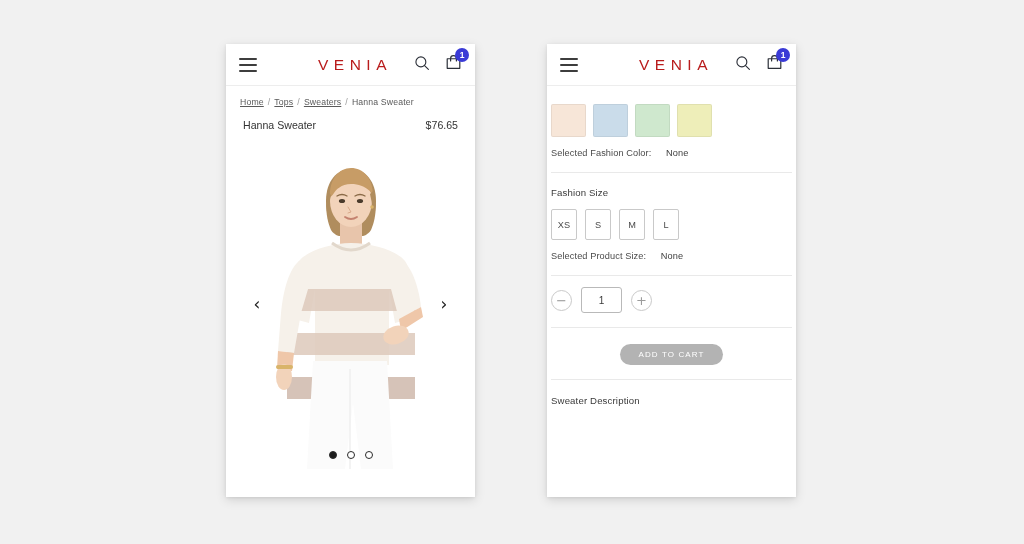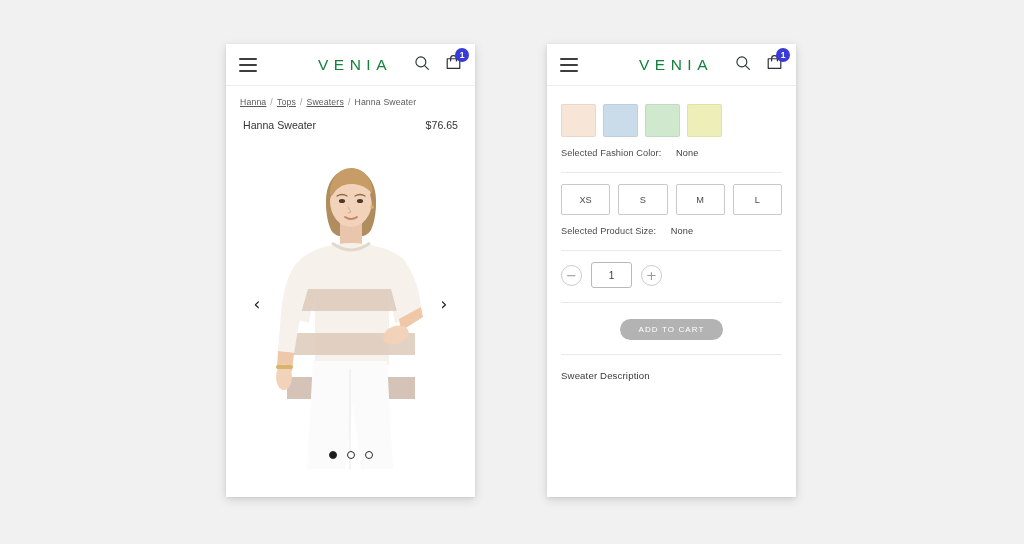--- a/index.html
+++ b/index.html
@@ -26,21 +26,21 @@
     position: relative; height: 42px;
     display: flex; align-items: center;
     padding: 0 13px;
     border-bottom: 1px solid #ededed;
     background: #fff;
   }
   .burger { width: 18px; height: 14px; display: flex; flex-direction: column; justify-content: space-between; cursor: pointer; }
   .burger i { display: block; height: 2px; background: #3d3d3d; border-radius: 1px; }
   .brand {
     position: absolute; left: 4px; right: 0; text-align: center;
-    font-size: 15.5px; letter-spacing: 5.5px; color: #15803d;
+    font-size: 15.5px; letter-spacing: 5.5px; color: #b91c1c;
     font-weight: 400; pointer-events: none; text-indent: 5px;
   }
   .hdr-right { margin-left: auto; display: flex; align-items: center; gap: 15px; position: relative; z-index: 2; }
   .ic { display: block; }
   .cart-wrap { position: relative; }
   .badge {
     position: absolute; top: -6px; right: -7px;
     width: 14px; height: 14px; border-radius: 50%;
     background: #3a3ad6; color: #fff;
     font-size: 8.5px; font-weight: 700;
@@ -70,30 +70,30 @@
   }
   .arrow.l { left: 20px; } .arrow.r { right: 20px; }
   .dots {
     position: absolute; bottom: 10px; left: 0; right: 0;
     display: flex; justify-content: center; gap: 10px; z-index: 4;
   }
   .dot { width: 8px; height: 8px; border-radius: 50%; border: 1.2px solid #2a2a2a; background: #fff; cursor: pointer; }
   .dot.on { background: #1c1c1c; }
 
   
-  .rbody { padding: 0 14px; }
+  .rbody { padding: 0 4px; }
   .swatches { display: flex; gap: 7px; padding-top: 18px; }
   .sw { width: 35px; height: 33px; border-radius: 2px; border: 1px solid rgba(0,0,0,0.06); cursor: pointer; }
   .sel-line { font-size: 9.2px; color: #4a4a4a; margin-top: 11px; letter-spacing: .1px; }
   .sel-line .val { margin-left: 12px; color: #3d3d3d; }
   .divider { height: 1px; background: #e9e9e9; margin: 14px 0 0; }
   .sec-label { font-size: 9.6px; color: #3a3a3a; margin-top: 14px; letter-spacing: .15px; }
   .sizes { display: flex; gap: 8px; margin-top: 11px; }
   .size {
-    width: 51px; height: 31px; border: 1px solid #c9c9c9; border-radius: 2px;
+    width: 26px; height: 31px; border: 1px solid #c9c9c9; border-radius: 2px;
     display: flex; align-items: center; justify-content: center;
     font-size: 9.2px; color: #4a4a4a; background: #fff; cursor: pointer;
   }
   .qty-row { display: flex; align-items: center; gap: 9px; margin-top: 11px; }
   .circ {
     width: 21px; height: 21px; border-radius: 50%; border: 1px solid #c9c9c9;
     display: flex; align-items: center; justify-content: center;
     color: #9b9b9b; font-size: 13px; background: #fff; cursor: pointer;
     line-height: 1; font-family: "DejaVu Sans", sans-serif;
   }
@@ -142,21 +142,21 @@
               <path d="M2.6 5.6h14.8v11.2H2.6z" stroke="#2b2f38" stroke-width="1.4" stroke-linejoin="round"></path>
               <path d="M6.6 8.2V5.2a3.4 3.4 0 016.8 0v3" stroke="#2b2f38" stroke-width="1.4" stroke-linecap="round"></path>
             </svg>
           </span>
           <span class="badge">1</span>
         </span>
       </div>
     </div>
 
     <div class="crumbs">
-      <a href="#">Hanna</a><span class="sep">/</span><a href="#">Tops</a><span class="sep">/</span><a href="#">Sweaters</a><span class="sep">/</span><span class="cur">Hanna Sweater</span>
+      <a href="#">Home</a><span class="sep">/</span><a href="#">Tops</a><span class="sep">/</span><a href="#">Sweaters</a><span class="sep">/</span><span class="cur">Hanna Sweater</span>
     </div>
 
     <div class="title-row">
       <span>Hanna Sweater</span>
       <span class="price">$76.65</span>
     </div>
 
     <div class="gallery">
       <div class="photo">
         <svg width="249" height="330" viewBox="0 0 249 330" preserveAspectRatio="xMidYMid slice">
@@ -254,20 +254,21 @@
         <span class="sw" style="background:#eeeeb9"></span>
       </div>
 
       <div class="sel-line">
         <span>Selected Fashion Color:</span>
         <span class="val">None</span>
       </div>
 
       <div class="divider"></div>
 
+      <div class="sec-label">Fashion Size</div>
 
       <div class="sizes">
         <span class="size">XS</span>
         <span class="size">S</span>
         <span class="size">M</span>
         <span class="size">L</span>
       </div>
 
       <div class="sel-line">
         <span>Selected Product Size:</span>

